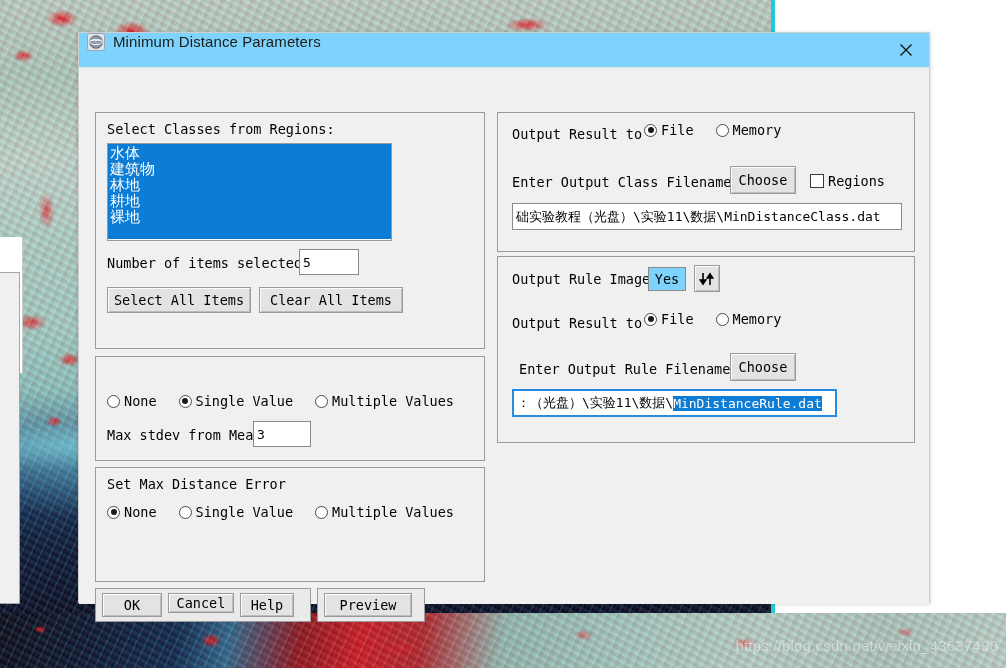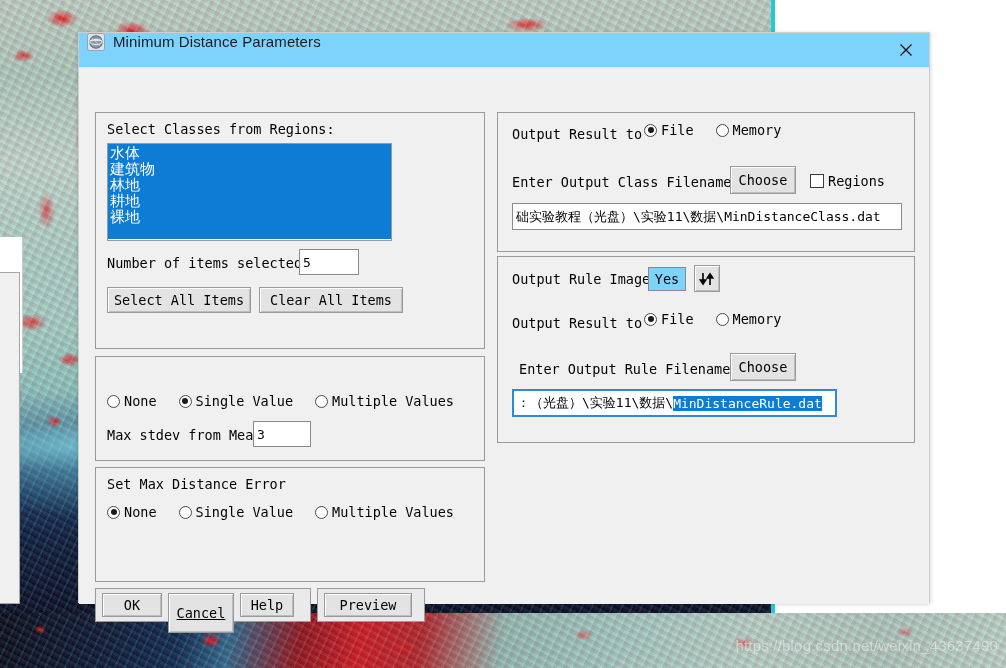--- a/index.html
+++ b/index.html
@@ -434,21 +434,21 @@
         <div class="btn" style="left:232px; top:96px; width:66px; height:28px;">Choose</div>
 
         <div class="tinput focused" style="left:14px; top:132px; width:325px; height:28px;">
           <span>：（光盘）\实验11\数据\</span>
             <span class="hl">MinDistanceRule.dat</span>
         </div>
       </div>
 
       <div id="btnbar-main">
         <div class="btn" style="left:6px; top:4px; width:60px; height:24px;">OK</div>
-        <div class="btn" style="left:72px; top:4px; width:66px; height:40px;text-decoration:underline;">Cancel</div>
+        <div class="btn" style="left:72px; top:4px; width:66px; height:20px;">Cancel</div>
         <div class="btn" style="left:144px; top:4px; width:54px; height:24px;">Help</div>
       </div>
       <div id="btnbar-preview">
         <div class="btn" style="left:6px; top:4px; width:88px; height:24px;">Preview</div>
       </div>
 
     </div>
   </div>
 </div>
 

